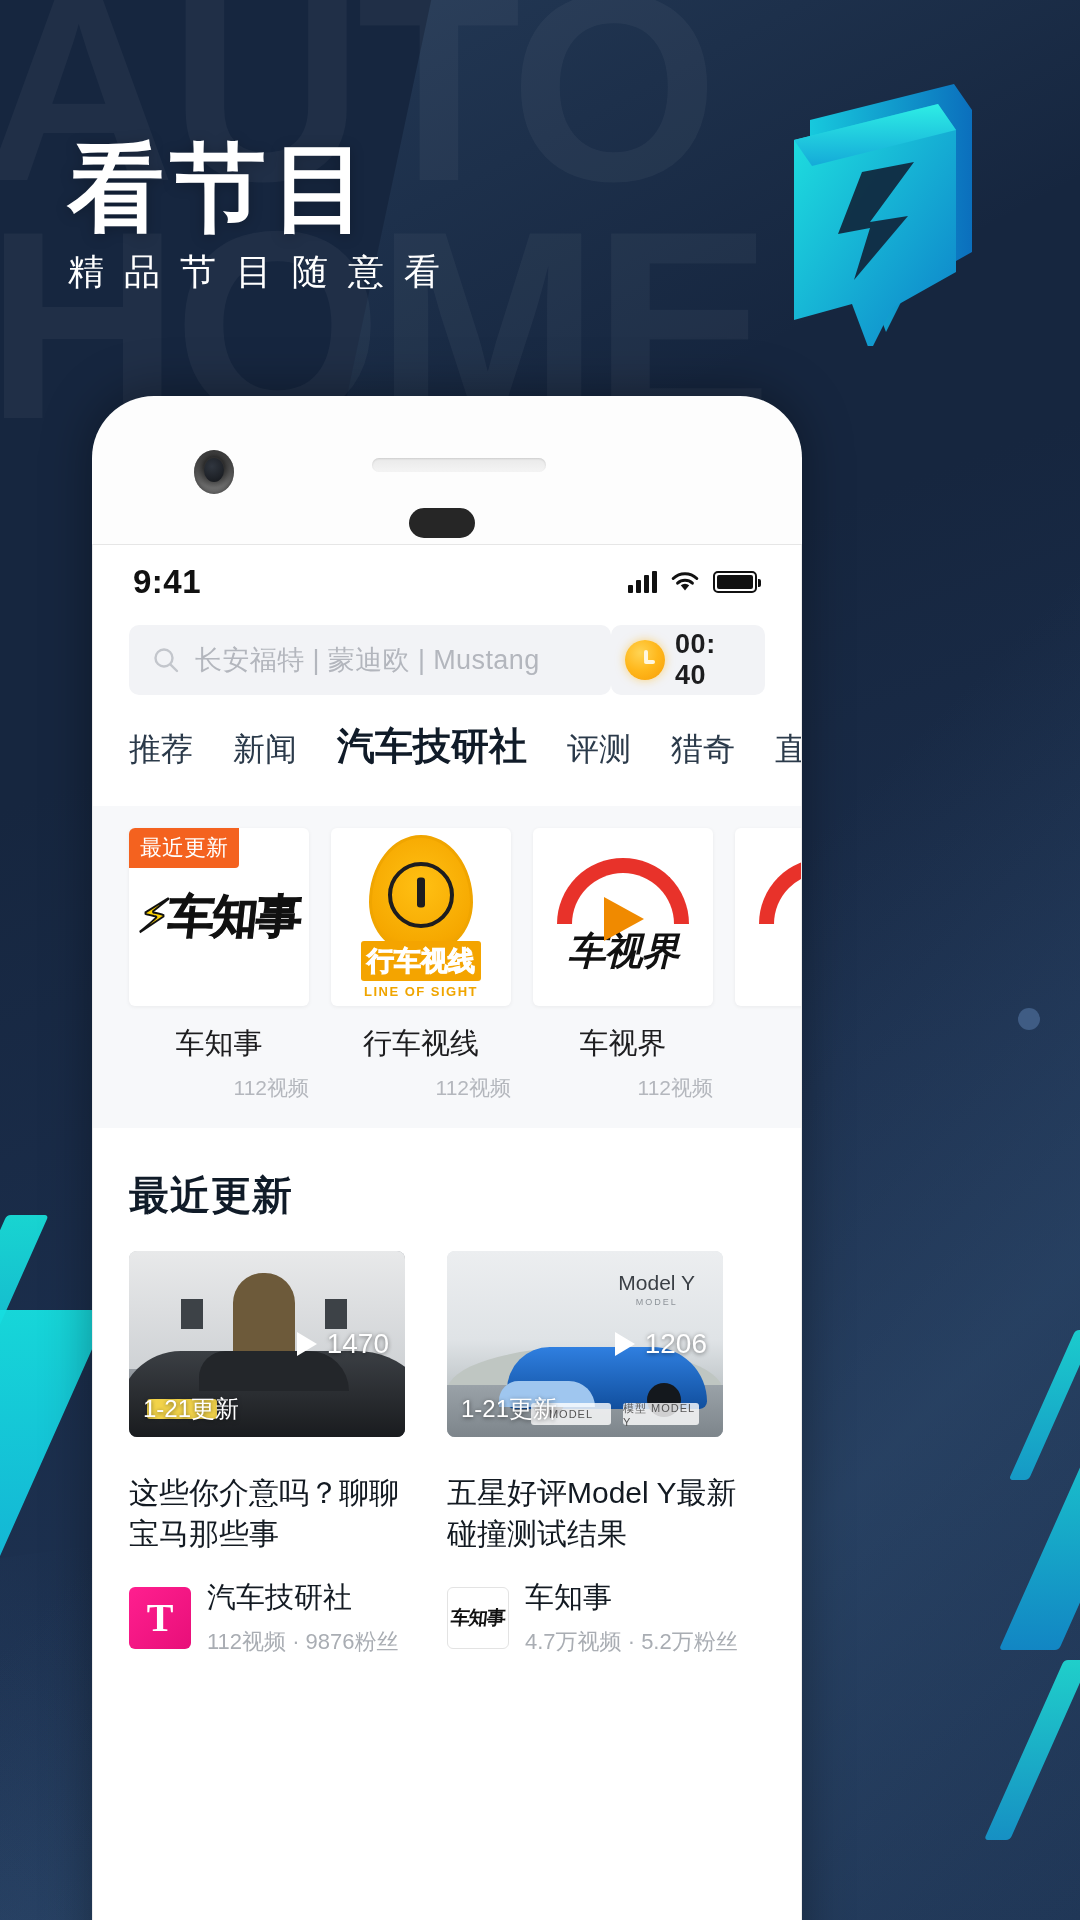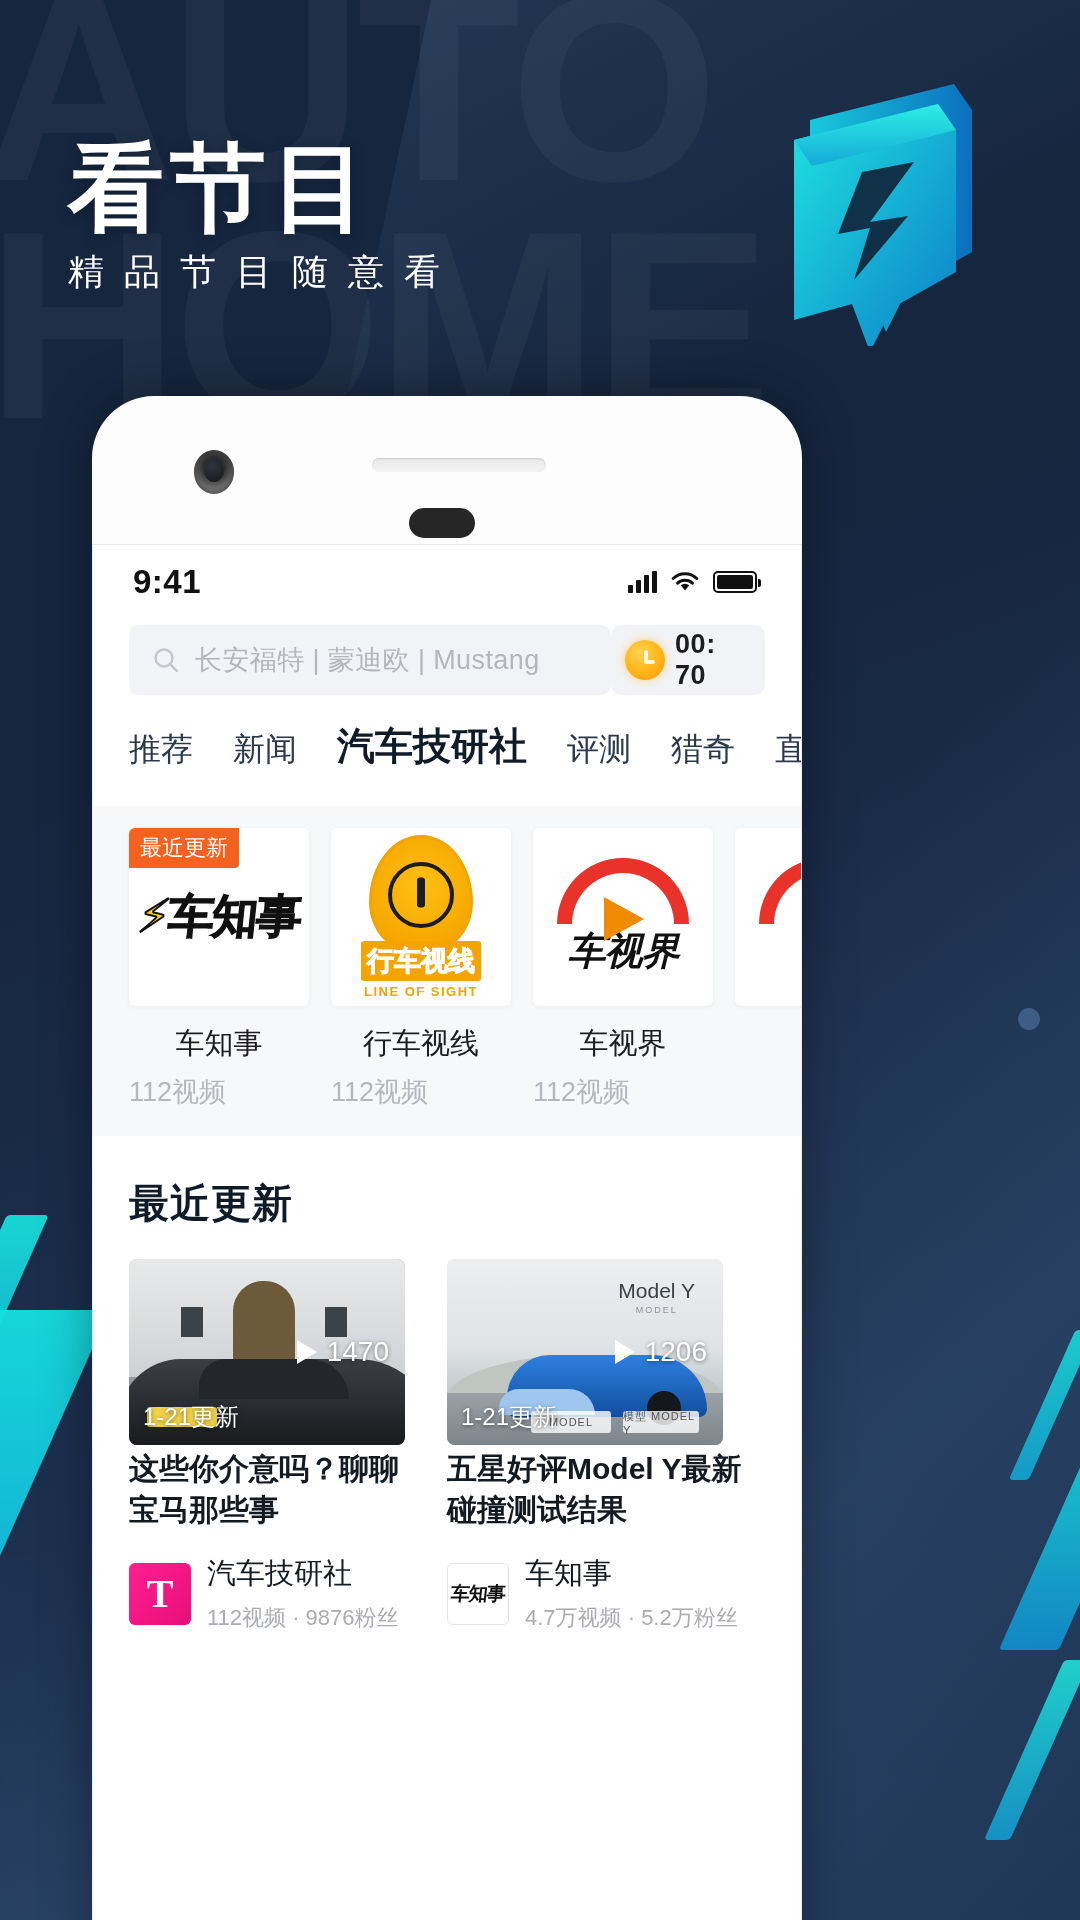--- a/index.html
+++ b/index.html
@@ -189,21 +189,21 @@
     position:relative; overflow:hidden; display:flex;
     align-items:center; justify-content:center;
     box-shadow:0 1px 4px rgba(0,0,0,.06);
   }
   .ch-badge {
     position:absolute; left:0; top:0; background:#f4621f; color:#fff;
     font-size:22px; padding:5px 11px; border-radius:0 0 4px 0; font-weight:500;
     z-index:3;
   }
   .ch-name { text-align:center; font-size:29px; color:#1d1d1f; margin-top:18px; font-weight:500;}
-  .ch-count { text-align:left; font-size:27px; color:#b4b7bd; margin-top:10px;}
+  .ch-count { text-align:right; font-size:21px; color:#b4b7bd; margin-top:10px;}
 
   
   .lg-czs { font-size:46px; font-weight:900; color:#111; letter-spacing:-2px;
             -webkit-text-stroke:1px #111; transform:skewX(-6deg);}
   .lg-czs .bolt { color:#ffd400; -webkit-text-stroke:2px #111; }
   .lg-xcsx { text-align:center; }
   .lg-badge {
     width:104px; height:120px; margin:0 auto;
     background:radial-gradient(circle at 50% 42%, #ffc013 0%, #f6a800 70%, #e69500 100%);
     border-radius:50% 50% 48% 48%/56% 56% 44% 44%;
@@ -270,21 +270,21 @@
     position:absolute; right:16px; top:50%; transform:translateY(-50%);
     display:flex; align-items:center; gap:10px; color:#fff;
     font-size:28px; font-weight:500; text-shadow:0 1px 4px rgba(0,0,0,.5);
   }
   .play-tri { width:0;height:0;border-left:20px solid #fff;border-top:12px solid transparent;border-bottom:12px solid transparent;}
   .date-tag {
     position:absolute; left:14px; bottom:12px; color:#fff; font-size:24px;
     text-shadow:0 1px 4px rgba(0,0,0,.55);
   }
   .card-title {
-    margin-top:4px; font-size:30px; line-height:1.35; color:#131a22; font-weight:700;
+    margin-top:36px; font-size:30px; line-height:1.35; color:#131a22; font-weight:400;
   }
   .author { display:flex; align-items:center; gap:16px; margin-top:24px;}
   .av { width:62px; height:62px; border-radius:6px; flex:none;
         display:flex; align-items:center; justify-content:center; overflow:hidden;}
   .av-t { background:linear-gradient(135deg,#ff1f8f,#e80f79); color:#fff;
           font-size:40px; font-weight:900; font-family:"Liberation Serif",serif;}
   .av-c { background:#fff; border:1px solid #e3e3e3;}
   .av-c span{font-size:19px;font-weight:900;color:#111;letter-spacing:-1px;transform:skewX(-6deg);}
   .au-name { font-size:29px; color:#131a22; font-weight:500;}
   .au-meta { font-size:22px; color:#a9adb3; margin-top:9px;}
@@ -362,21 +362,21 @@
     <div class="searchrow">
       <div class="searchbox">
         <svg width="30" height="30" viewBox="0 0 30 30">
           <circle cx="13" cy="13" r="8.5" stroke="#c3c6cc" stroke-width="2.4" fill="none"></circle>
           <line x1="19.3" y1="19.3" x2="26" y2="26" stroke="#c3c6cc" stroke-width="2.4" stroke-linecap="round"></line>
         </svg>
         <span class="ph">长安福特 | 蒙迪欧 | Mustang</span>
       </div>
       <div class="timerbox">
         <span class="clock-ic"></span>
-        <span class="timer-txt">00: 70</span>
+        <span class="timer-txt">00: 40</span>
       </div>
     </div>
 
     <div class="tabs">
       <div class="tab">推荐</div>
       <div class="tab">新闻</div>
       <div class="tab active">汽车技研社</div>
       <div class="tab">评测</div>
       <div class="tab">猎奇</div>
       <div class="tab">直播</div>

